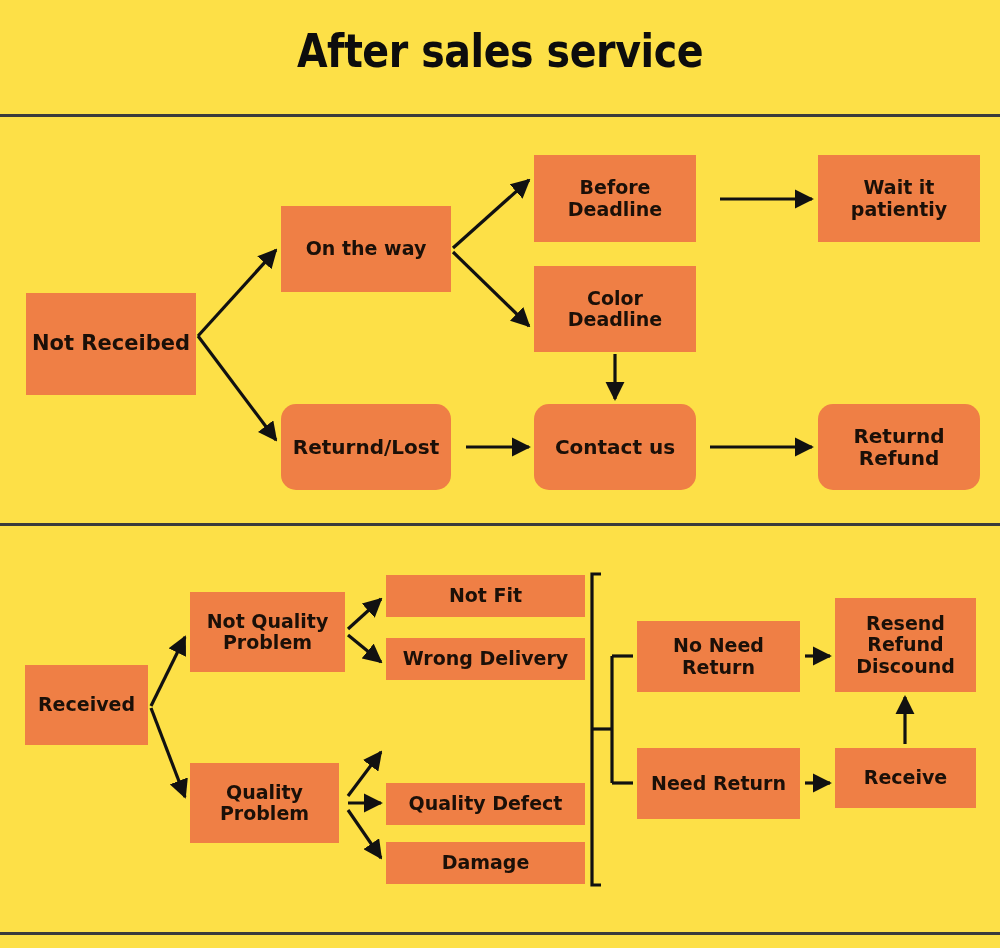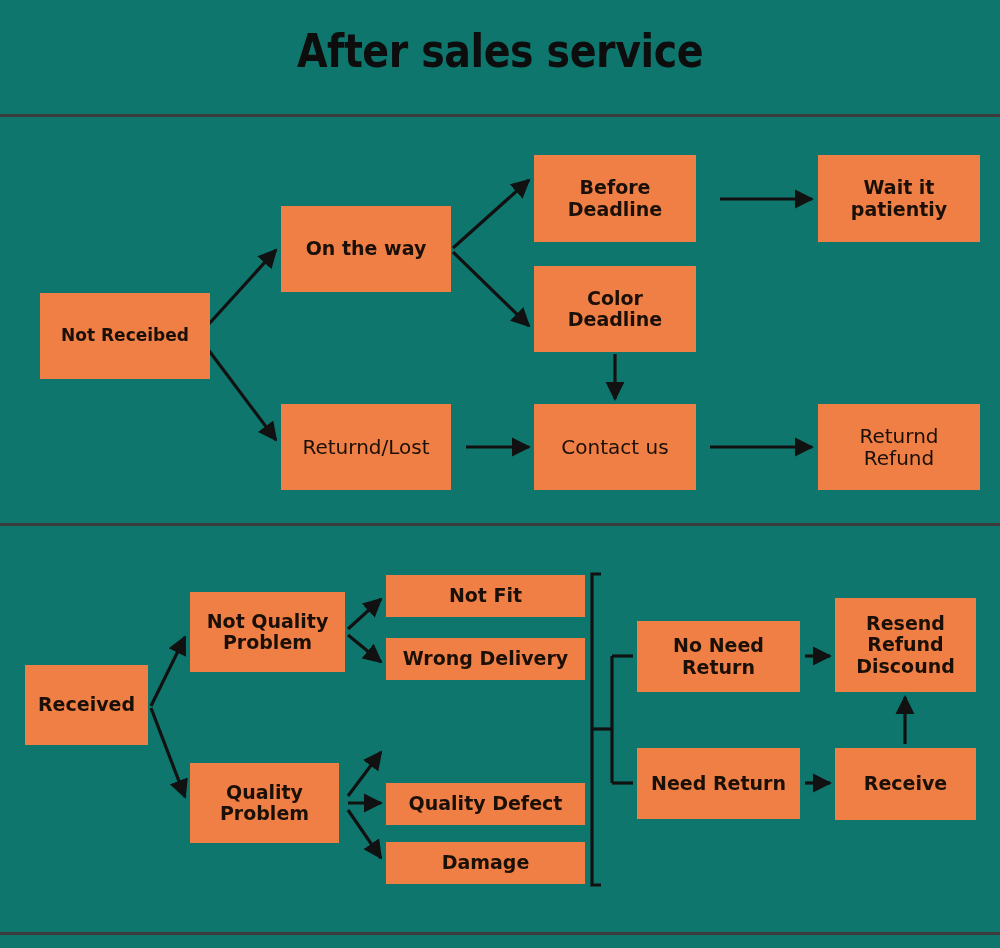--- a/index.html
+++ b/index.html
@@ -12,21 +12,21 @@
     height: 948px;
     font-family: "DejaVu Sans", sans-serif;
     color: #1a1a1a;
     position: relative;
     overflow: hidden;
   }
   #page {
     position: relative;
     width: 1000px;
     height: 948px;
-    background: #0f766e;
+    background: #fde047;
   }
   .title {
     position: absolute;
     left: 0;
     top: 24px;
     width: 1000px;
     text-align: center;
     font-family: "DejaVu Sans", sans-serif;
     font-weight: bold;
     font-size: 46px;
@@ -59,21 +59,21 @@
     justify-content: center;
     text-align: center;
     color: #1b1008;
     font-family: "DejaVu Sans", sans-serif;
     font-weight: bold;
     line-height: 1.12;
     box-sizing: border-box;
     padding: 4px 4px;
     white-space: pre-line;
   }
-  .node.light { font-weight: normal; }
+  .node.light { font-weight: bold; border-radius: 15px; }
 </style>
 </head>
 <body>
 
 <div id="page">
 
   <div class="title">After sales service</div>
 
   <div class="divider" style="top:114px"></div>
   <div class="divider" style="top:523px"></div>
@@ -120,21 +120,21 @@
 
     <g stroke="#111111" stroke-width="3.2" fill="none">
       <path d="M 601 574 L 592 574 L 592 885 L 601 885"></path>
       <path d="M 592 729 L 612 729"></path>
       <path d="M 612 656 L 612 783"></path>
       <path d="M 612 656 L 633 656"></path>
       <path d="M 612 783 L 633 783"></path>
     </g>
   </svg>
 
-  <div class="node" style="left:40px;top:293px;width:170px;height:86px;font-size:17px">Not Receibed</div>
+  <div class="node" style="left:26px;top:293px;width:170px;height:102px;font-size:21px">Not Receibed</div>
 
   <div class="node" style="left:281px;top:206px;width:170px;height:86px;font-size:19px">On the way</div>
 
   <div class="node" style="left:534px;top:155px;width:162px;height:87px;font-size:19px">Before
 Deadline</div>
 
   <div class="node" style="left:534px;top:266px;width:162px;height:86px;font-size:19px">Color
 Deadline</div>
 
   <div class="node" style="left:818px;top:155px;width:162px;height:87px;font-size:19px">Wait it
@@ -166,15 +166,15 @@
 
   <div class="node" style="left:637px;top:621px;width:163px;height:71px;font-size:19px">No Need
 Return</div>
 
   <div class="node" style="left:637px;top:748px;width:163px;height:71px;font-size:19px">Need Return</div>
 
   <div class="node" style="left:835px;top:598px;width:141px;height:94px;font-size:19px">Resend
 Refund
 Discound</div>
 
-  <div class="node" style="left:835px;top:748px;width:141px;height:72px;font-size:19px">Receive</div>
+  <div class="node" style="left:835px;top:748px;width:141px;height:60px;font-size:19px">Receive</div>
 
 </div>
 
 </body></html>

